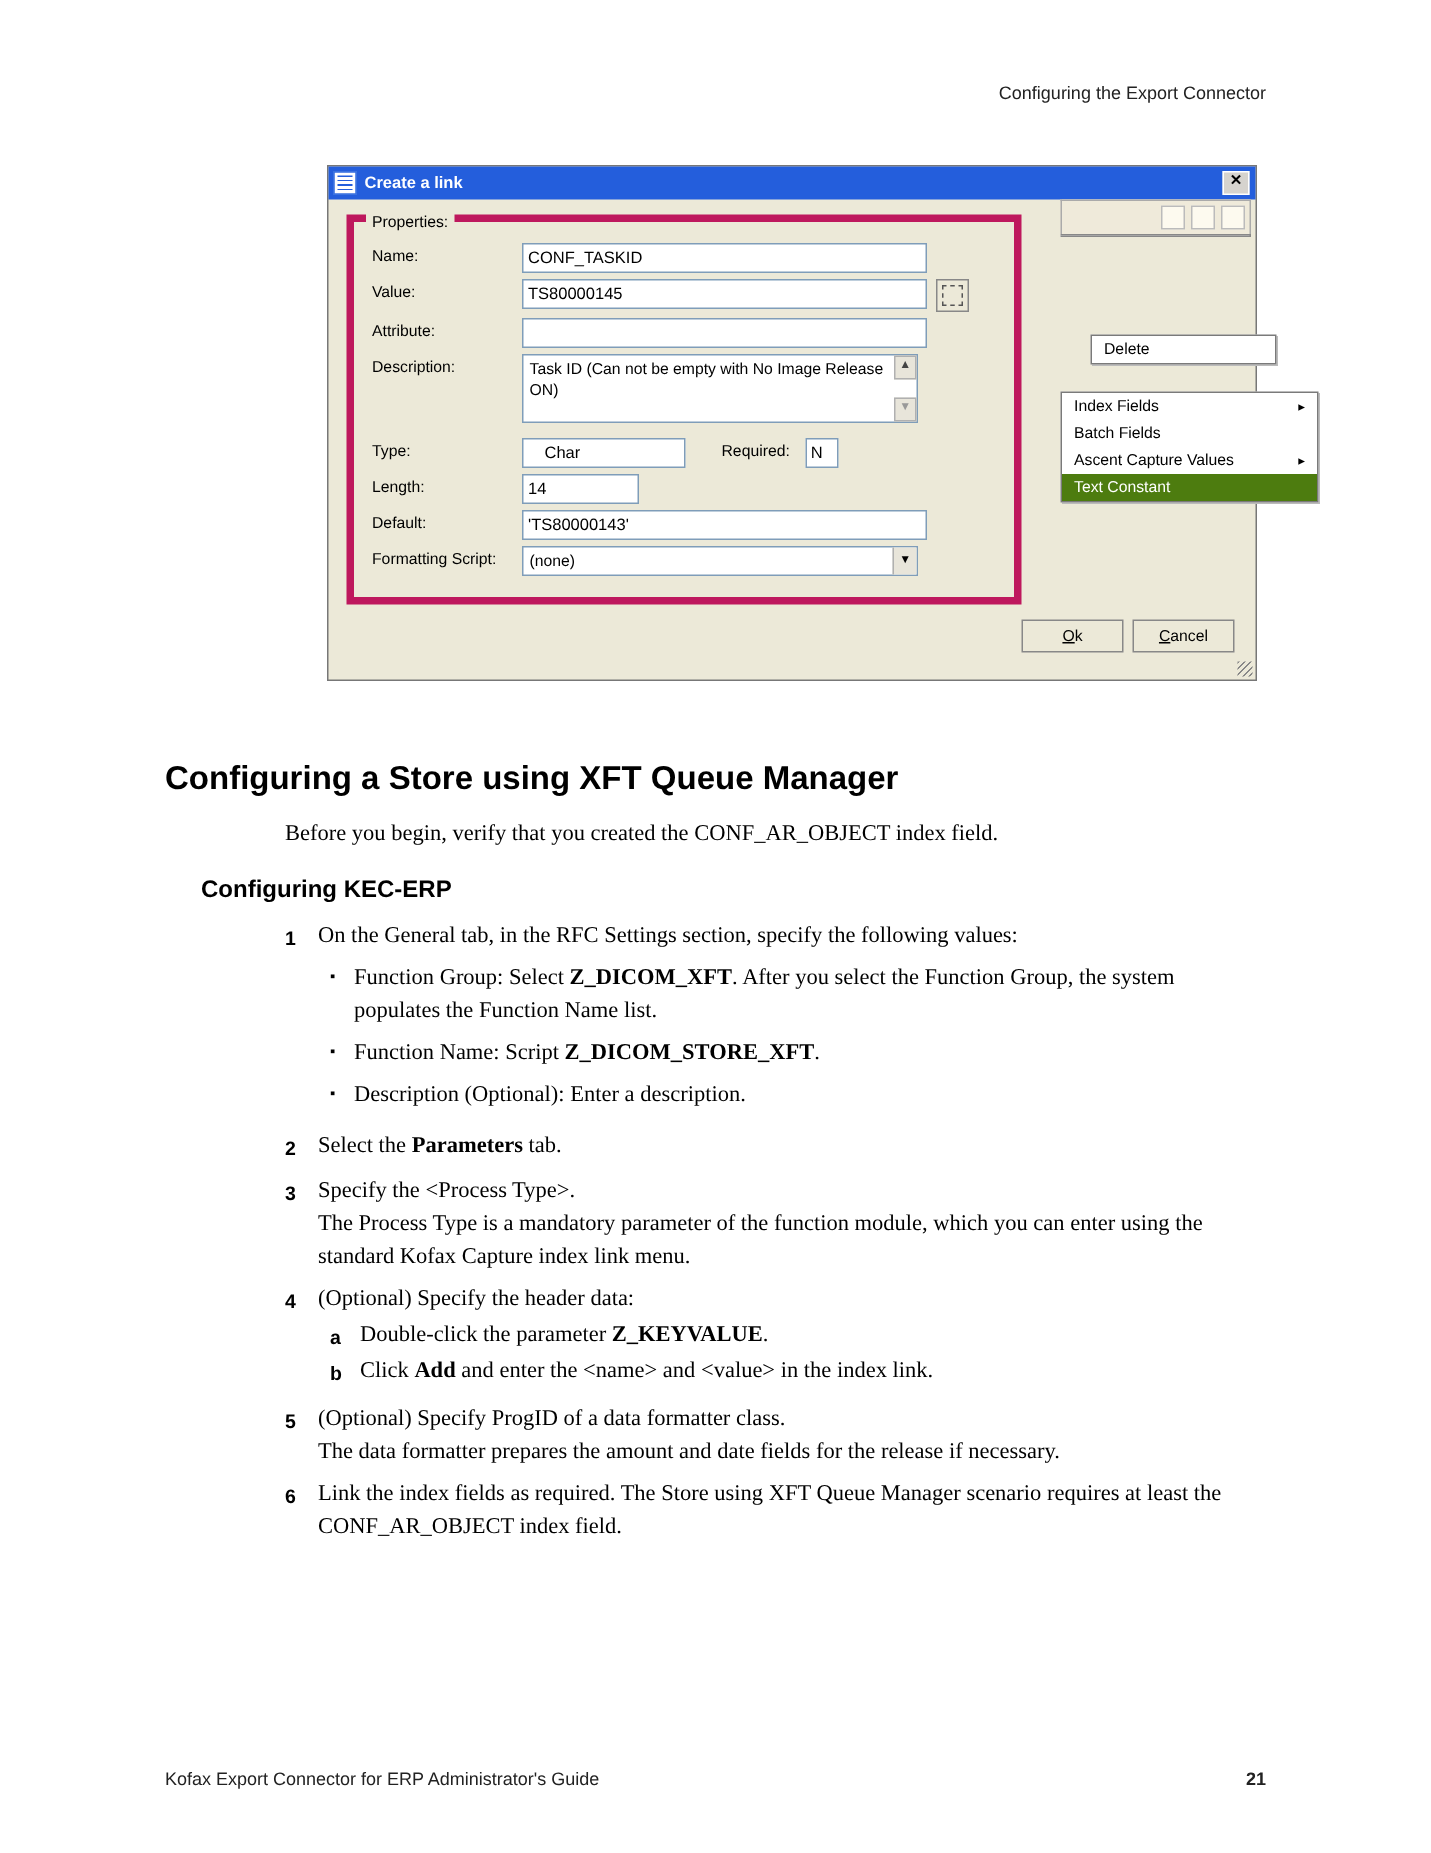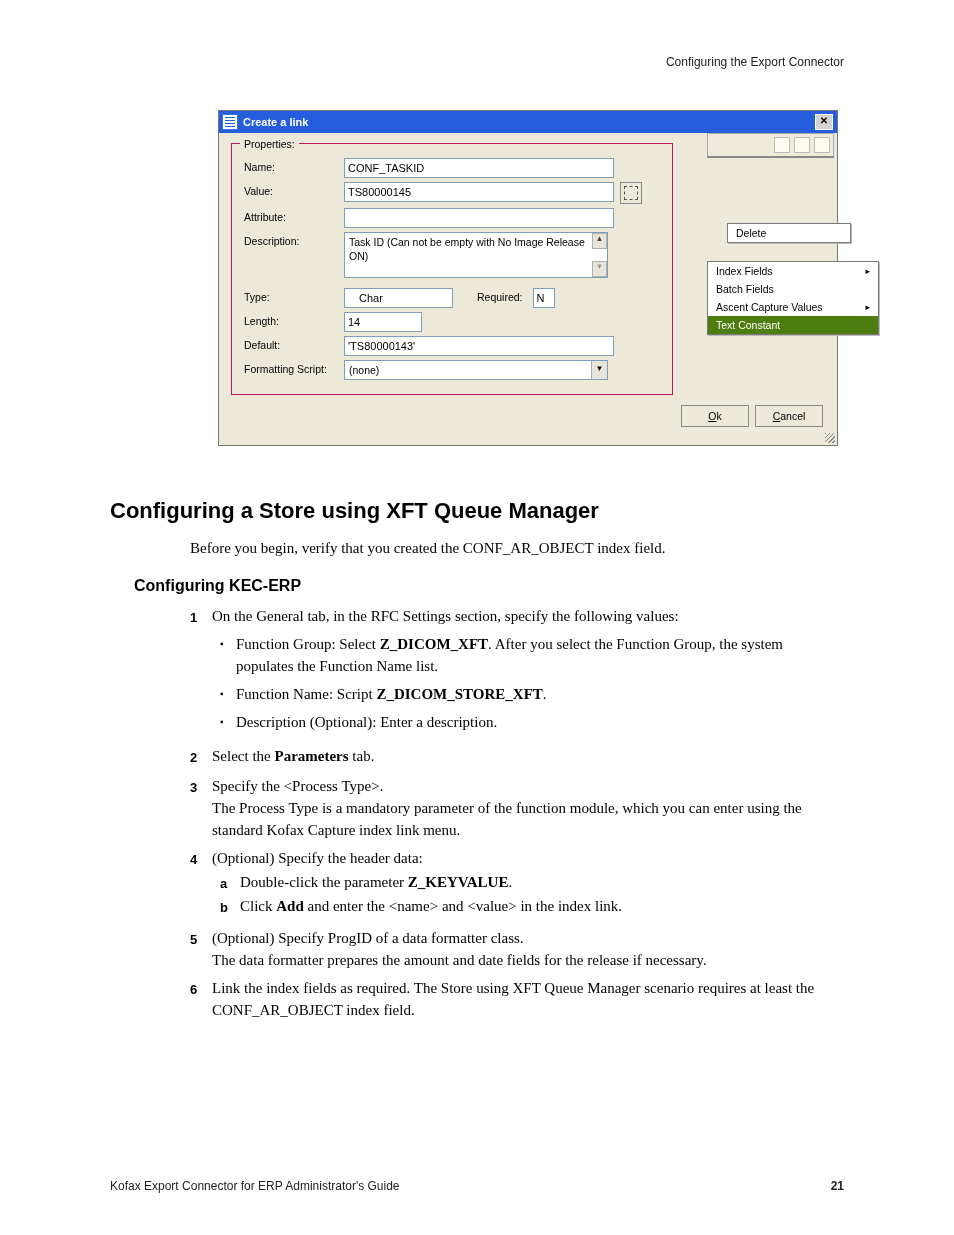--- a/index.html
+++ b/index.html
@@ -80,21 +80,21 @@
     line-height: 12px;
     font-family: Arial, sans-serif;
     font-weight: bold;
   }
   .dialog-body {
     position: relative;
     padding: 10px 0 14px 0;
   }
   .fieldset {
     margin: 0 12px;
-    border: 1px solid #be185d;
+    border: 5px solid #be185d;
     padding: 8px 12px 14px 12px;
   }
   .legend {
     position: relative;
     top: -14px;
     background: #ece9d8;
     display: inline-block;
     padding: 0 4px;
     margin-left: -4px;
     font-size: 10.5px;

